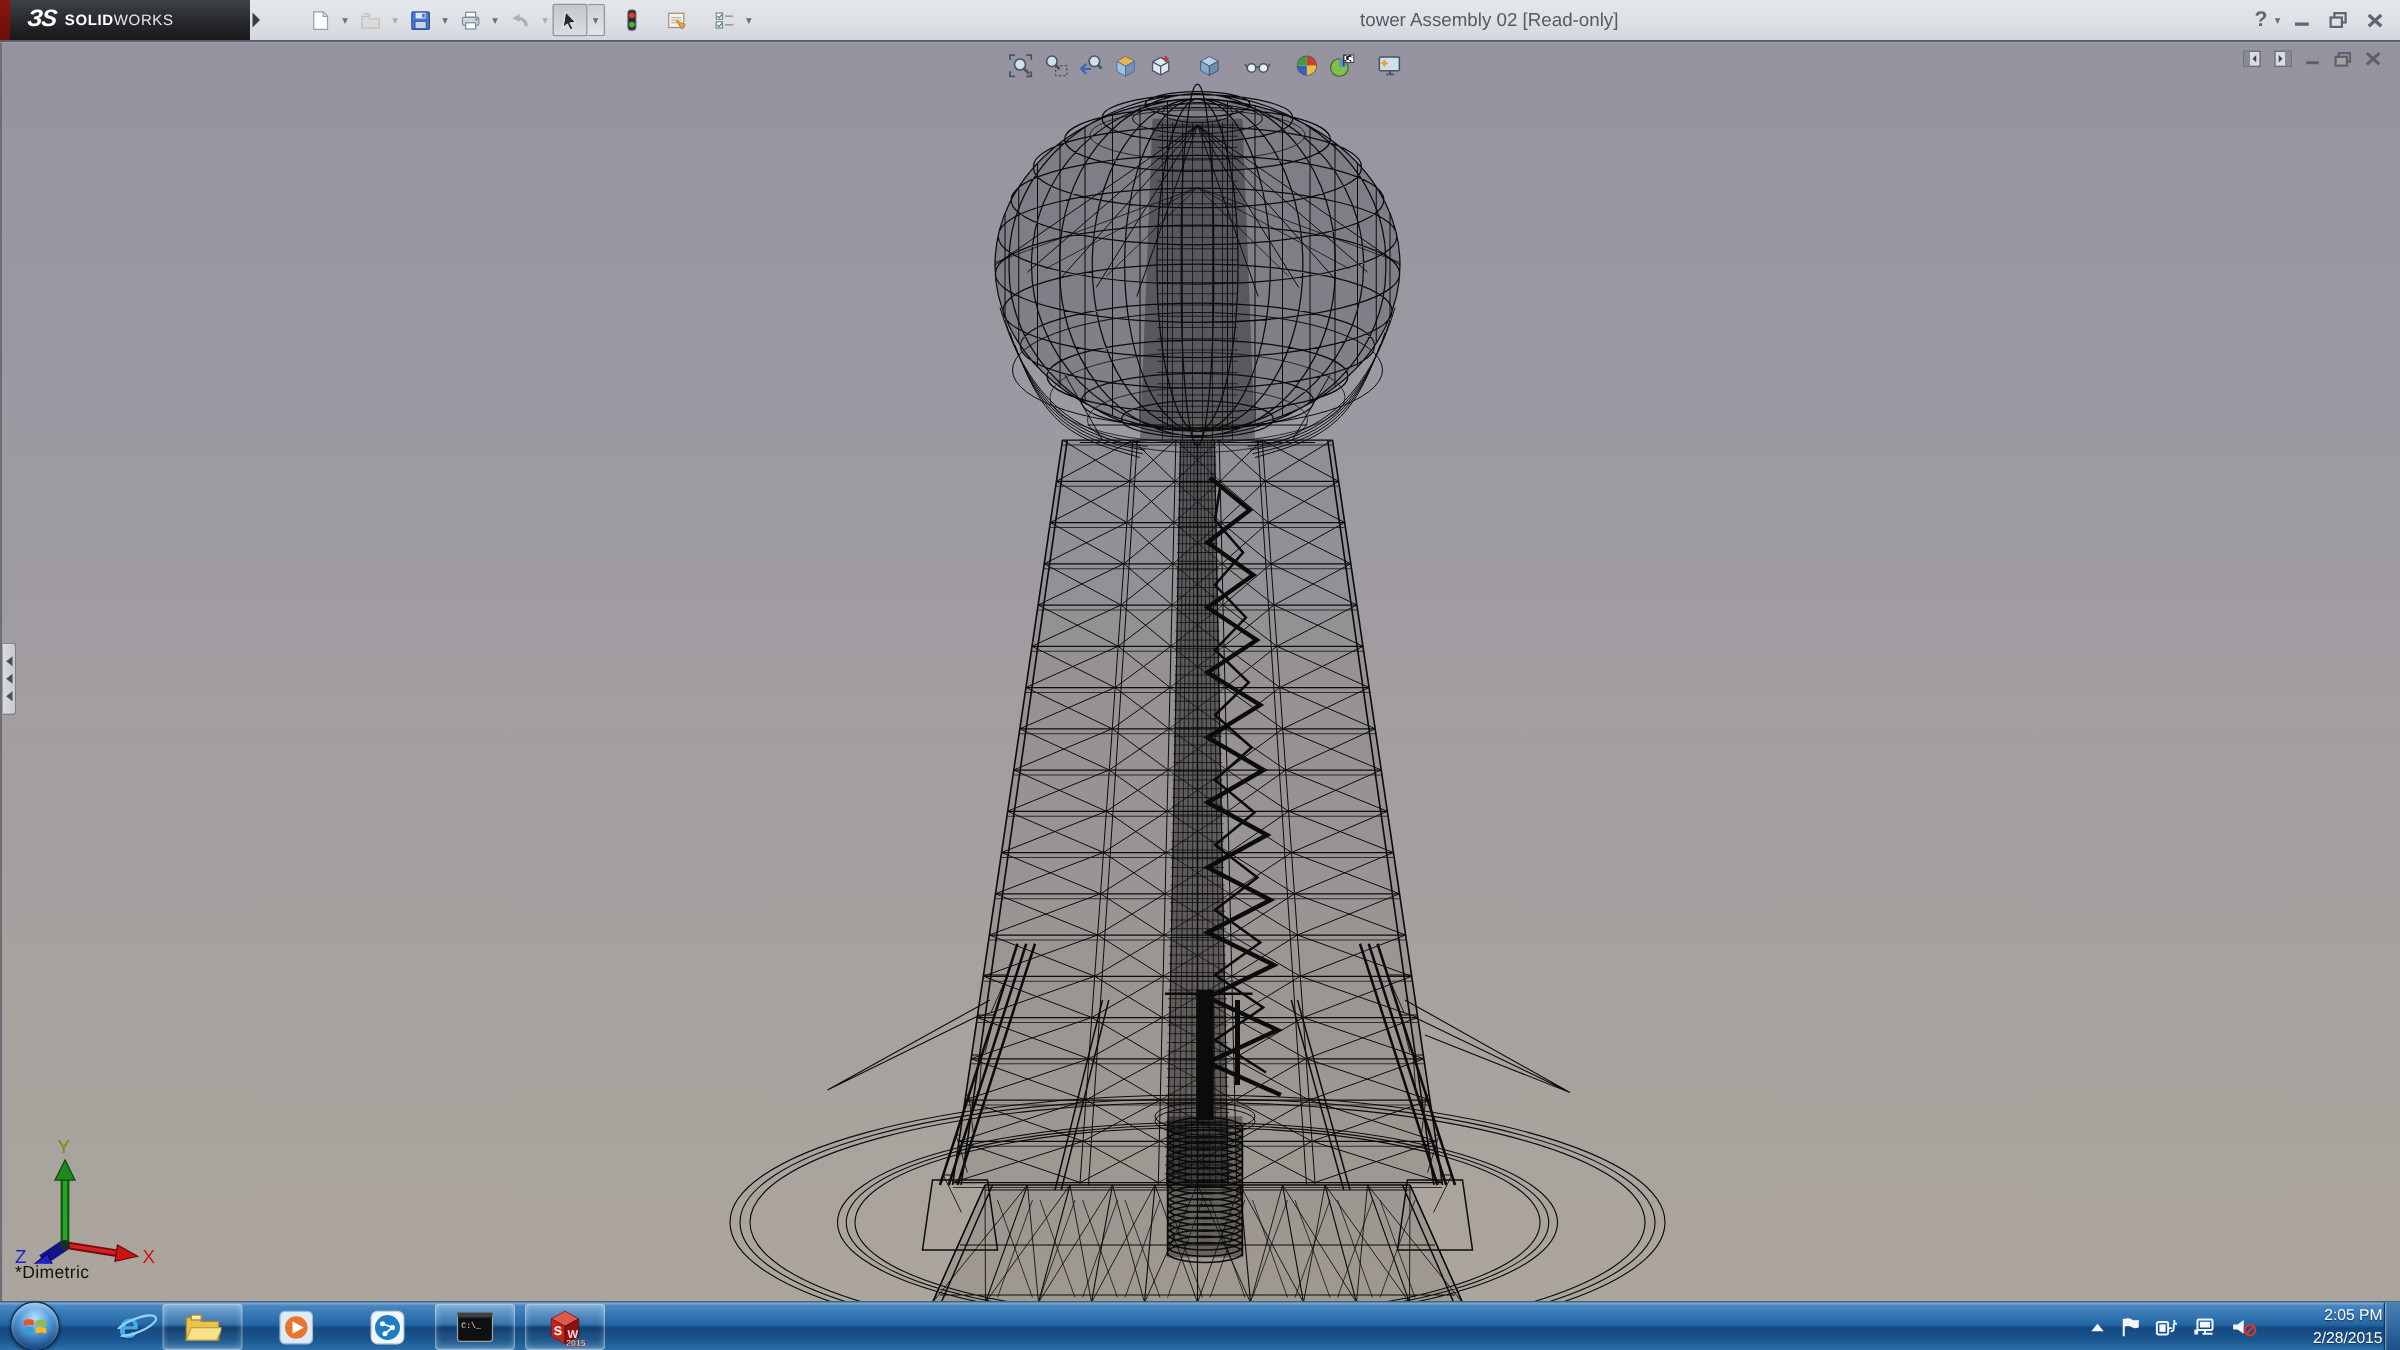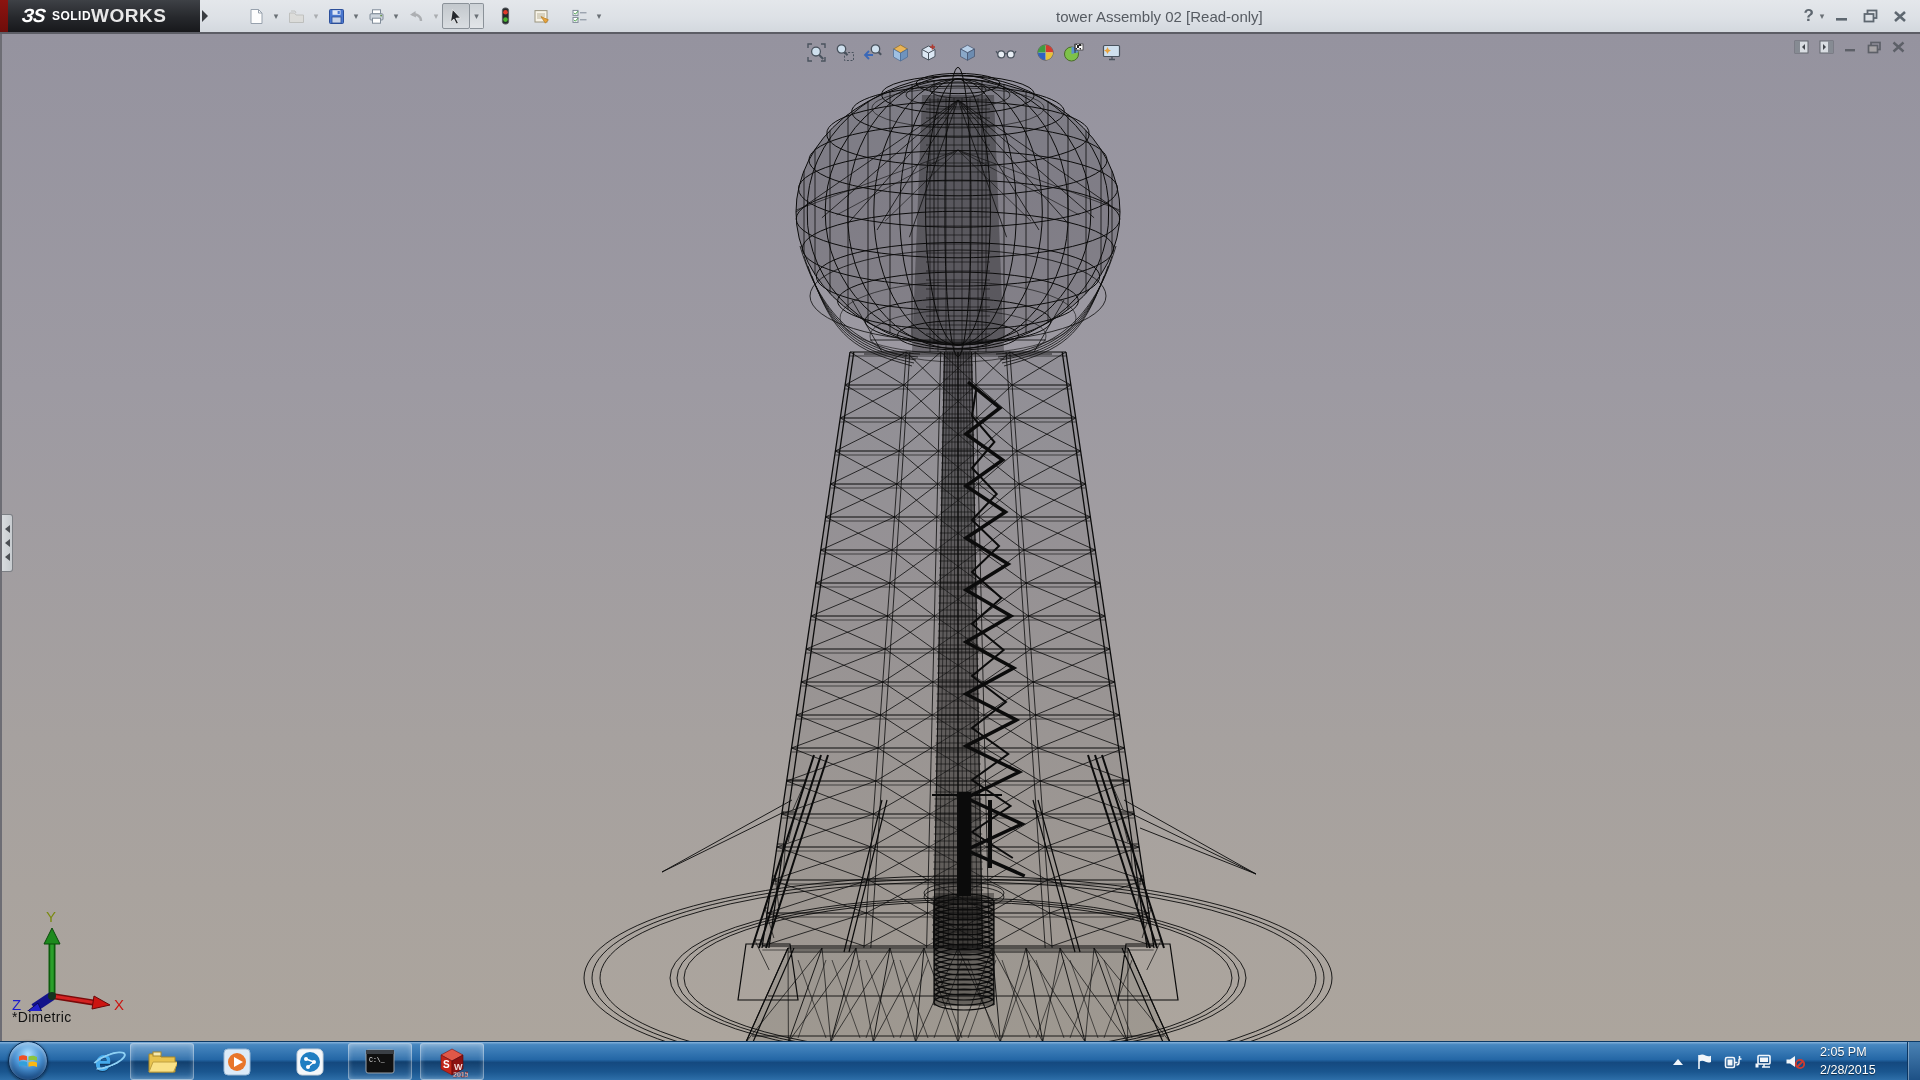--- a/index.html
+++ b/index.html
@@ -8,31 +8,31 @@
   
   .titlebar{position:absolute;left:0;top:0;width:1920px;height:34px;
     background:linear-gradient(180deg,#e4e7eb 0%,#dde1e6 55%,#d3d8de 100%);
     border-bottom:2px solid #5c5d65;}
   .redstrip{position:absolute;left:0;top:0;width:8px;height:32px;background:linear-gradient(180deg,#8c1410,#6e0d0a)}
   .logoblock{position:absolute;left:8px;top:0;width:192px;height:32px;
     background:linear-gradient(180deg,#3e4146 0%,#26282c 55%,#17181b 100%);
     display:flex;align-items:center;padding-left:14px;color:#fff;}
   .logoblock .mark{font-style:italic;font-weight:bold;font-size:19px;letter-spacing:-1px;margin-right:7px;transform:skewX(-6deg)}
   .logoblock .solid{font-weight:bold;font-size:12px;letter-spacing:.5px}
-  .logoblock .works{font-weight:bold;font-size:19px;letter-spacing:.5px;color:#e8e8e8}
+  .logoblock .works{font-weight:normal;font-size:12px;letter-spacing:.5px;color:#e8e8e8}
   .logoarrow{position:absolute;left:202px;top:10px;width:0;height:0;border-left:6px solid #3a3d42;border-top:6px solid transparent;border-bottom:6px solid transparent}
   .tb-icons{position:absolute;left:242px;top:0;height:32px;display:flex;align-items:center}
   .tbi{display:flex;align-items:center;justify-content:center;width:26px;height:26px;margin:0 1px}
   .dd{font-size:9px;color:#6a7076;width:12px;text-align:center;cursor:default}
   .dim{opacity:.45;filter:saturate(.2)}
   .selbox{width:28px;height:26px;border:1px solid #8b9299;border-radius:2px;
     background:linear-gradient(180deg,#c3c8cd,#d9dde1);display:flex;align-items:center;justify-content:center}
   .selddbox{width:14px;height:26px;border:1px solid #8b9299;border-left:none;border-radius:0 2px 2px 0;
     background:linear-gradient(180deg,#cdd2d7,#e2e5e8);display:flex;align-items:center;justify-content:center}
-  .wtitle{position:absolute;left:1056px;top:8px;font-size:15px;color:#565b62;white-space:nowrap}
+  .wtitle{position:absolute;left:1088px;top:8px;font-size:15px;color:#565b62;white-space:nowrap}
   .winctl{position:absolute;right:6px;top:0;height:32px;display:flex;align-items:center;color:#5e6770}
   .winctl .q{font-size:17px;font-weight:bold;margin-right:2px}
   .winctl .g{margin:0 7px;display:flex;align-items:center}
   
   .viewport{position:absolute;left:0;top:34px;width:1920px;height:1007px;
     background:linear-gradient(180deg,#95939f 0%,#9d9aa2 35%,#a6a19f 70%,#aca59d 100%);
     border-left:2px solid #6d6d74;overflow:hidden}
   .headsup{position:absolute;left:800px;top:5px;display:flex;align-items:center;height:26px}
   .hicon{width:22px;height:22px;margin:0 3px;display:flex;align-items:center;justify-content:center}
   .hgap{margin-left:14px}
@@ -52,21 +52,21 @@
   .orb{position:absolute;left:8px;top:-1px;width:40px;height:40px;border-radius:50%;
     background:radial-gradient(circle at 50% 32%,#aee0ff 0%,#4b93d4 42%,#16457c 78%,#0b2f5c 100%);
     border:1px solid #0a2b50;box-shadow:inset 0 2px 4px rgba(255,255,255,.55),0 1px 3px rgba(0,0,0,.5);
     display:flex;align-items:center;justify-content:center}
   .titem{position:absolute;top:1px;height:37px;display:flex;align-items:center;justify-content:center}
   .tbtn{border:1px solid rgba(255,255,255,.4);border-radius:3px;
     background:linear-gradient(180deg,rgba(255,255,255,.25),rgba(255,255,255,.08) 45%,rgba(0,0,0,.14) 50%,rgba(255,255,255,.08));
     box-shadow:inset 0 0 5px rgba(255,255,255,.3)}
   .tray{position:absolute;right:14px;top:0;height:39px;display:flex;align-items:center;color:#fff}
   .trayic{margin:0 6px;display:flex;align-items:center}
-  .clock{width:86px;text-align:left;font-size:12.5px;line-height:1.4;margin-left:8px;text-shadow:0 1px 1px rgba(0,0,0,.6)}
+  .clock{width:86px;text-align:right;font-size:12.5px;line-height:1.4;margin-left:8px;text-shadow:0 1px 1px rgba(0,0,0,.6)}
   .showdesk{position:absolute;right:0;top:0;width:13px;height:39px;
     background:linear-gradient(180deg,#4a82b4,#1c4f84);border-left:1px solid #0c3560;box-shadow:inset 1px 0 0 rgba(255,255,255,.35)}
   .uparrow{width:0;height:0;border-bottom:6px solid #f2f6fa;border-left:5px solid transparent;border-right:5px solid transparent;margin:0 7px}
   .ie-e{font-size:29px;font-weight:bold;font-style:italic;color:#45aaec;text-shadow:0 1px 1px rgba(0,0,0,.35);position:relative}
   .ie-ring{position:absolute;left:-4px;top:9px;width:36px;height:13px;border:2px solid #8ed0f4;border-radius:50%;transform:rotate(-22deg);border-left-color:transparent}
 </style>
 </head>
 <body>
 
 <div class="titlebar">

